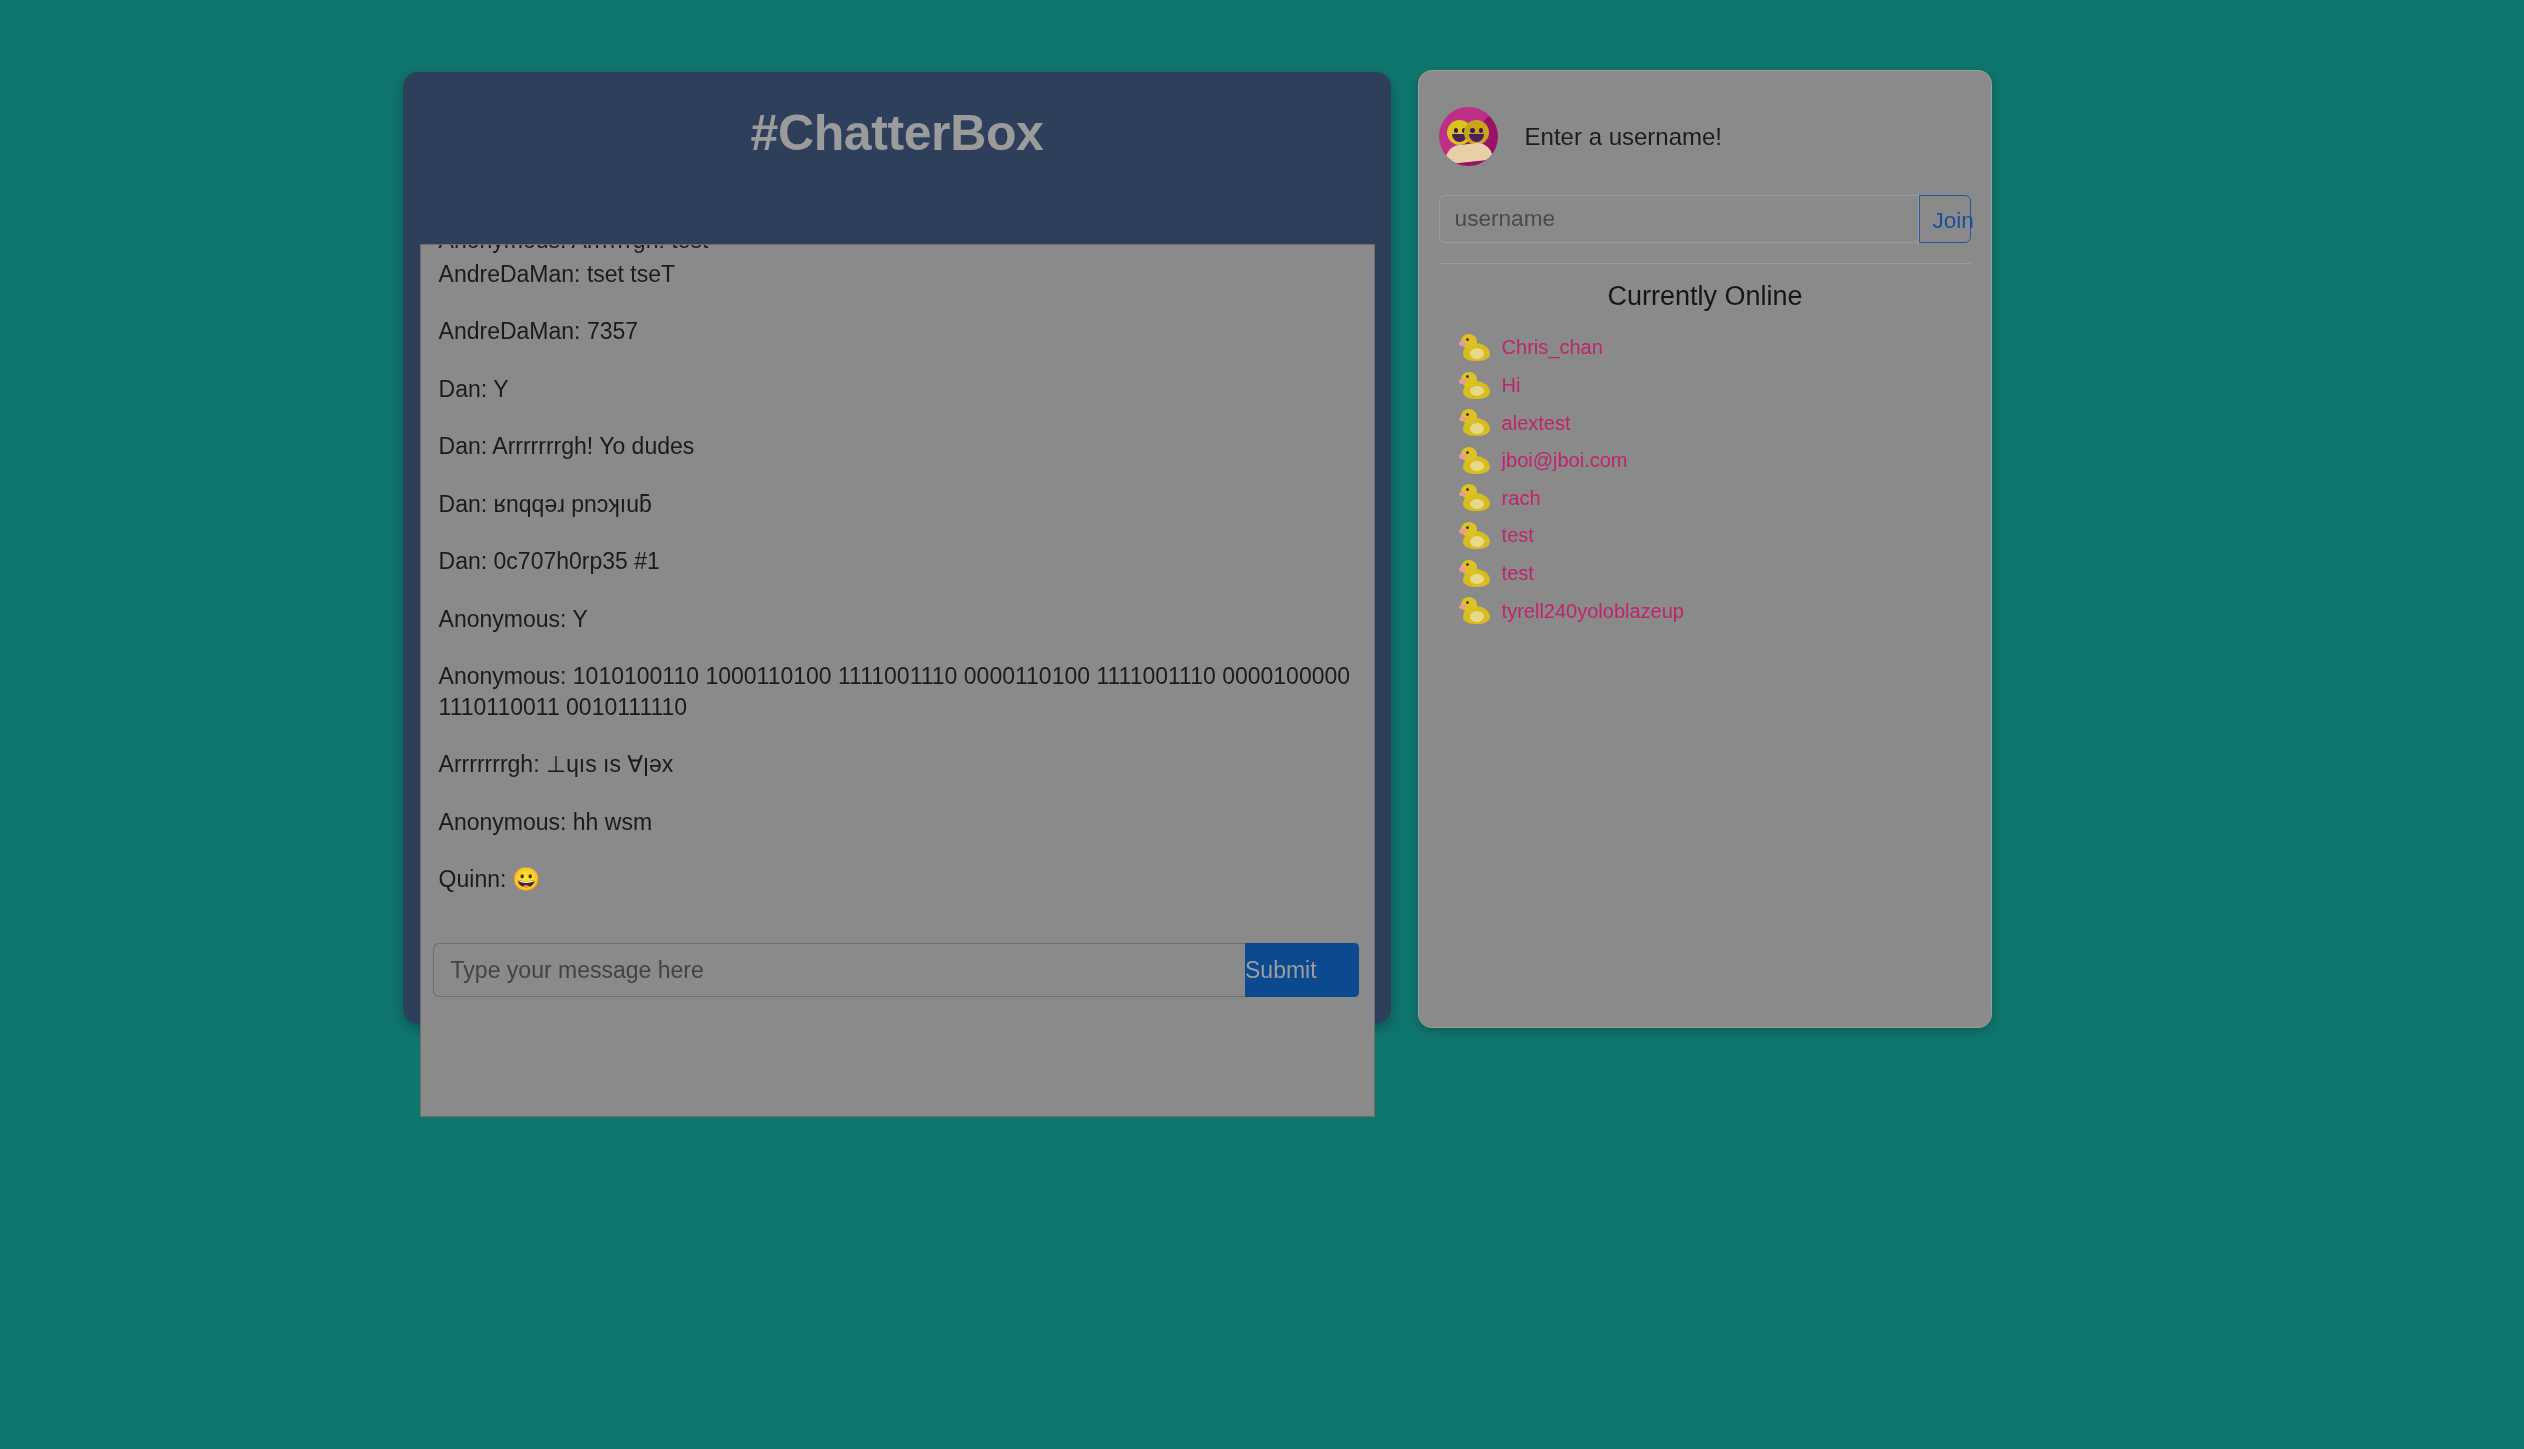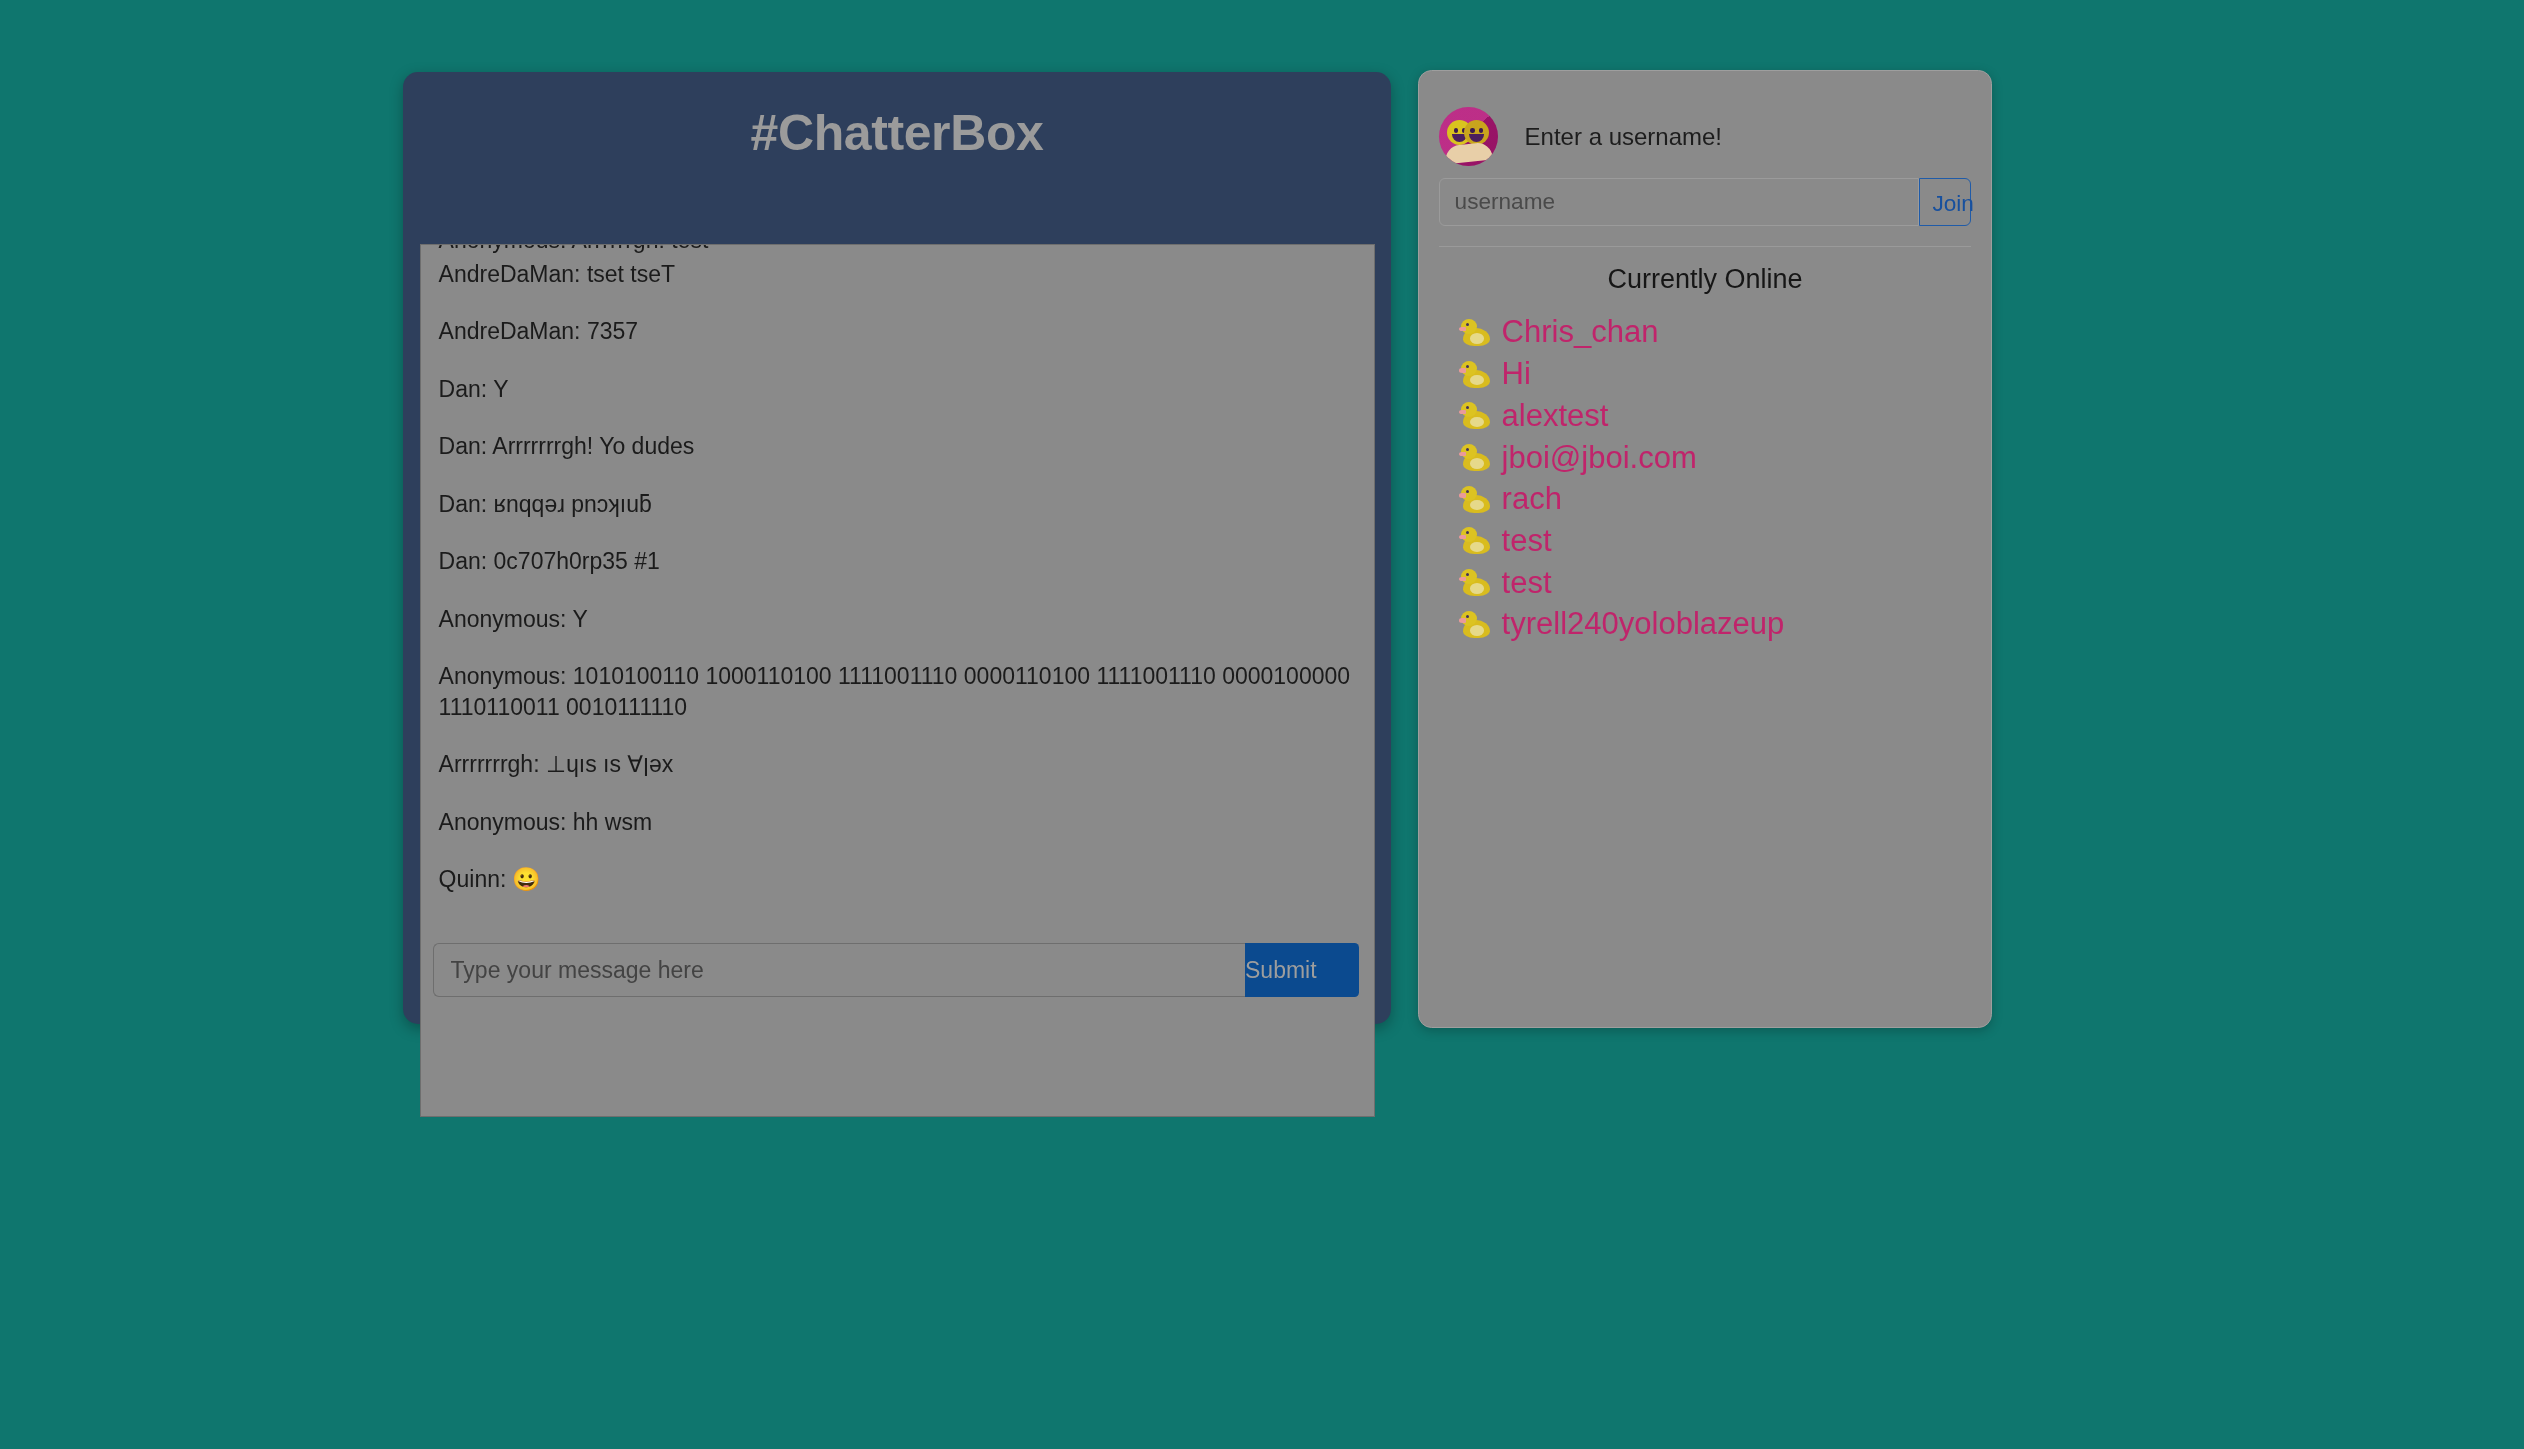--- a/index.html
+++ b/index.html
@@ -205,21 +205,21 @@
 
   .side-header-text {
     color: #1d1d1d;
     font-size: 24px;
     line-height: 1;
   }
 
   .join-row {
     display: flex;
     align-items: stretch;
-    margin-top: 12px;
+    margin-top: 29px;
     height: 48px;
   }
   .username-input {
     flex: 1 1 auto;
     background: #8a8a8a;
     border: 1.5px solid #9b9b9b;
     border-radius: 6px 0 0 6px;
     font-family: "Liberation Sans", sans-serif;
     font-size: 22.6px;
     color: #4a4a4a;
@@ -306,21 +306,21 @@
   }
   .duck .beak {
     position: absolute;
     left: -0.8px; top: 9px;
     width: 6.8px; height: 4.5px;
     background: #ea9a9a;
     border-radius: 50% 20% 20% 50%;
   }
   .online-name {
     color: #c0246b;
-    font-size: 31px;
+    font-size: 20px;
     line-height: 1.1;
     white-space: nowrap;
     text-align: center;
   }
 </style>
 </head>
 <body>
 
 <div id="app">
 

